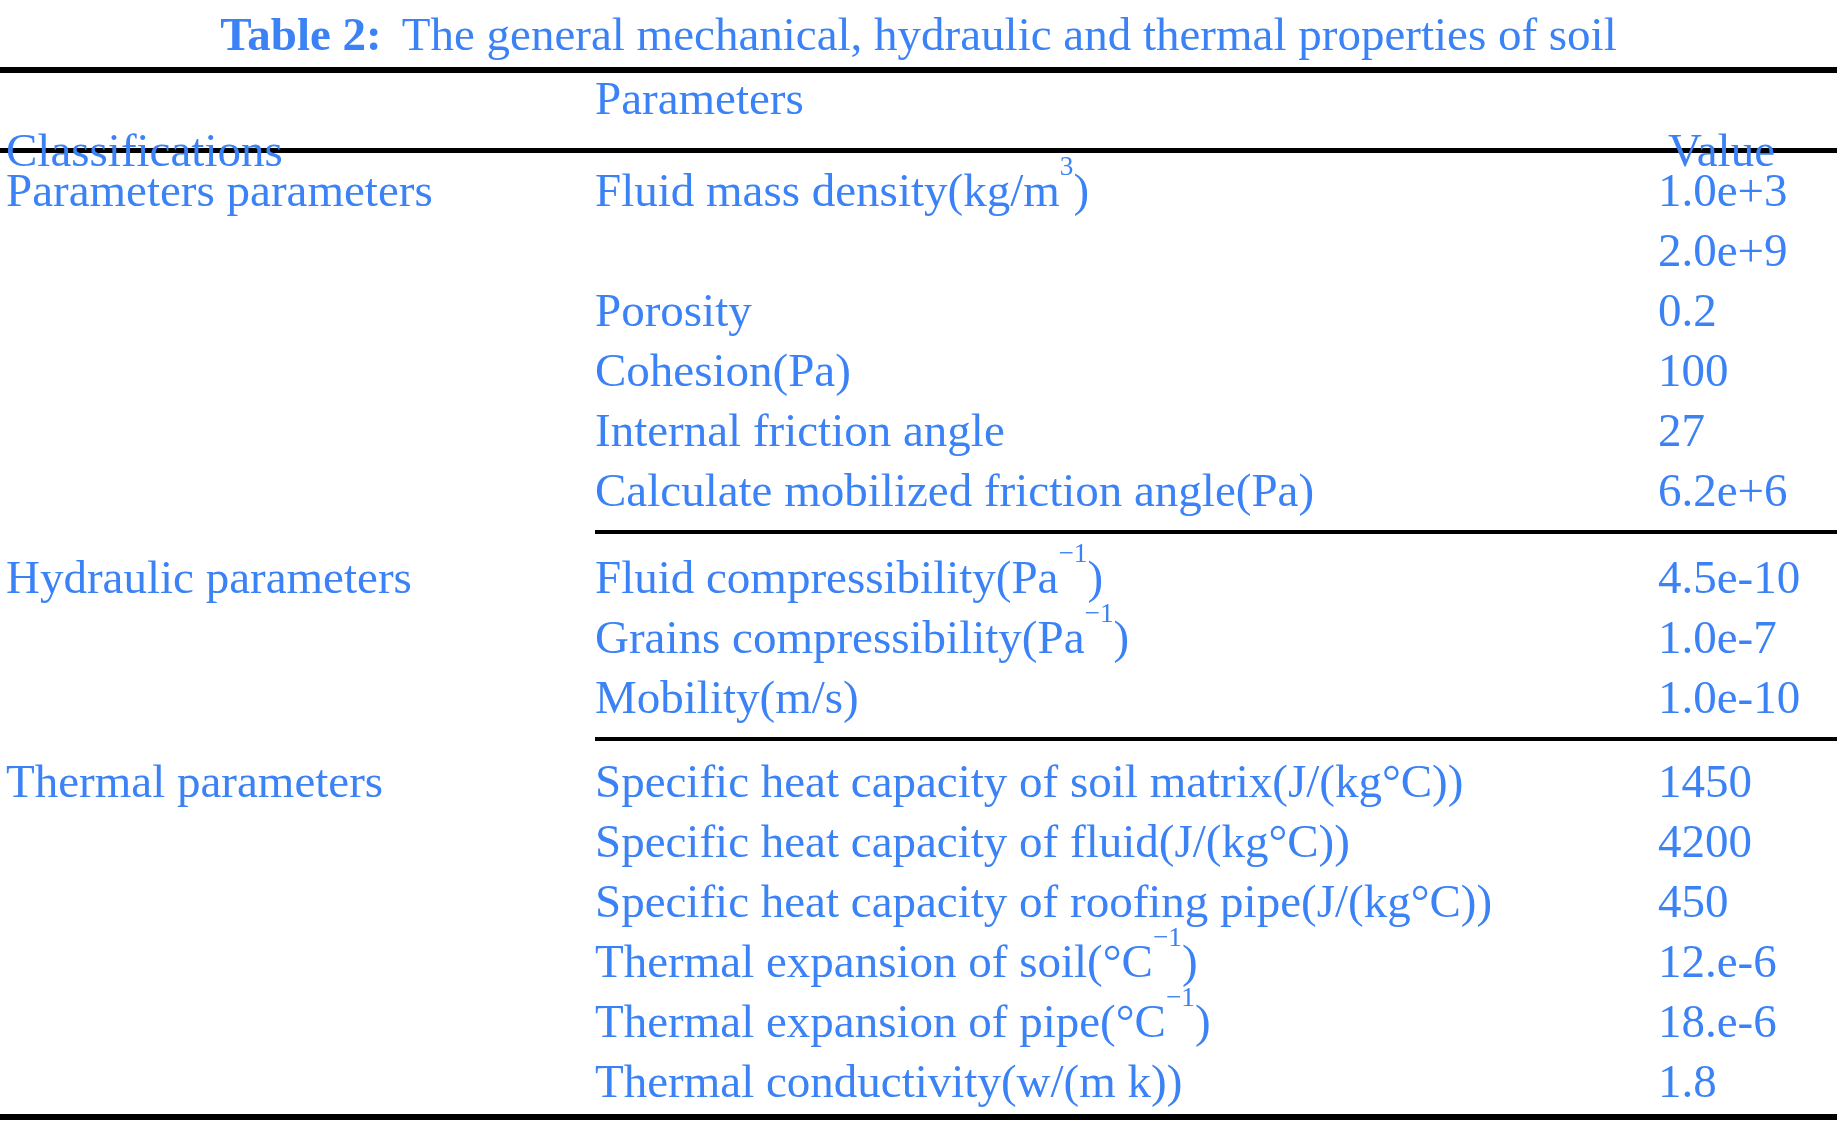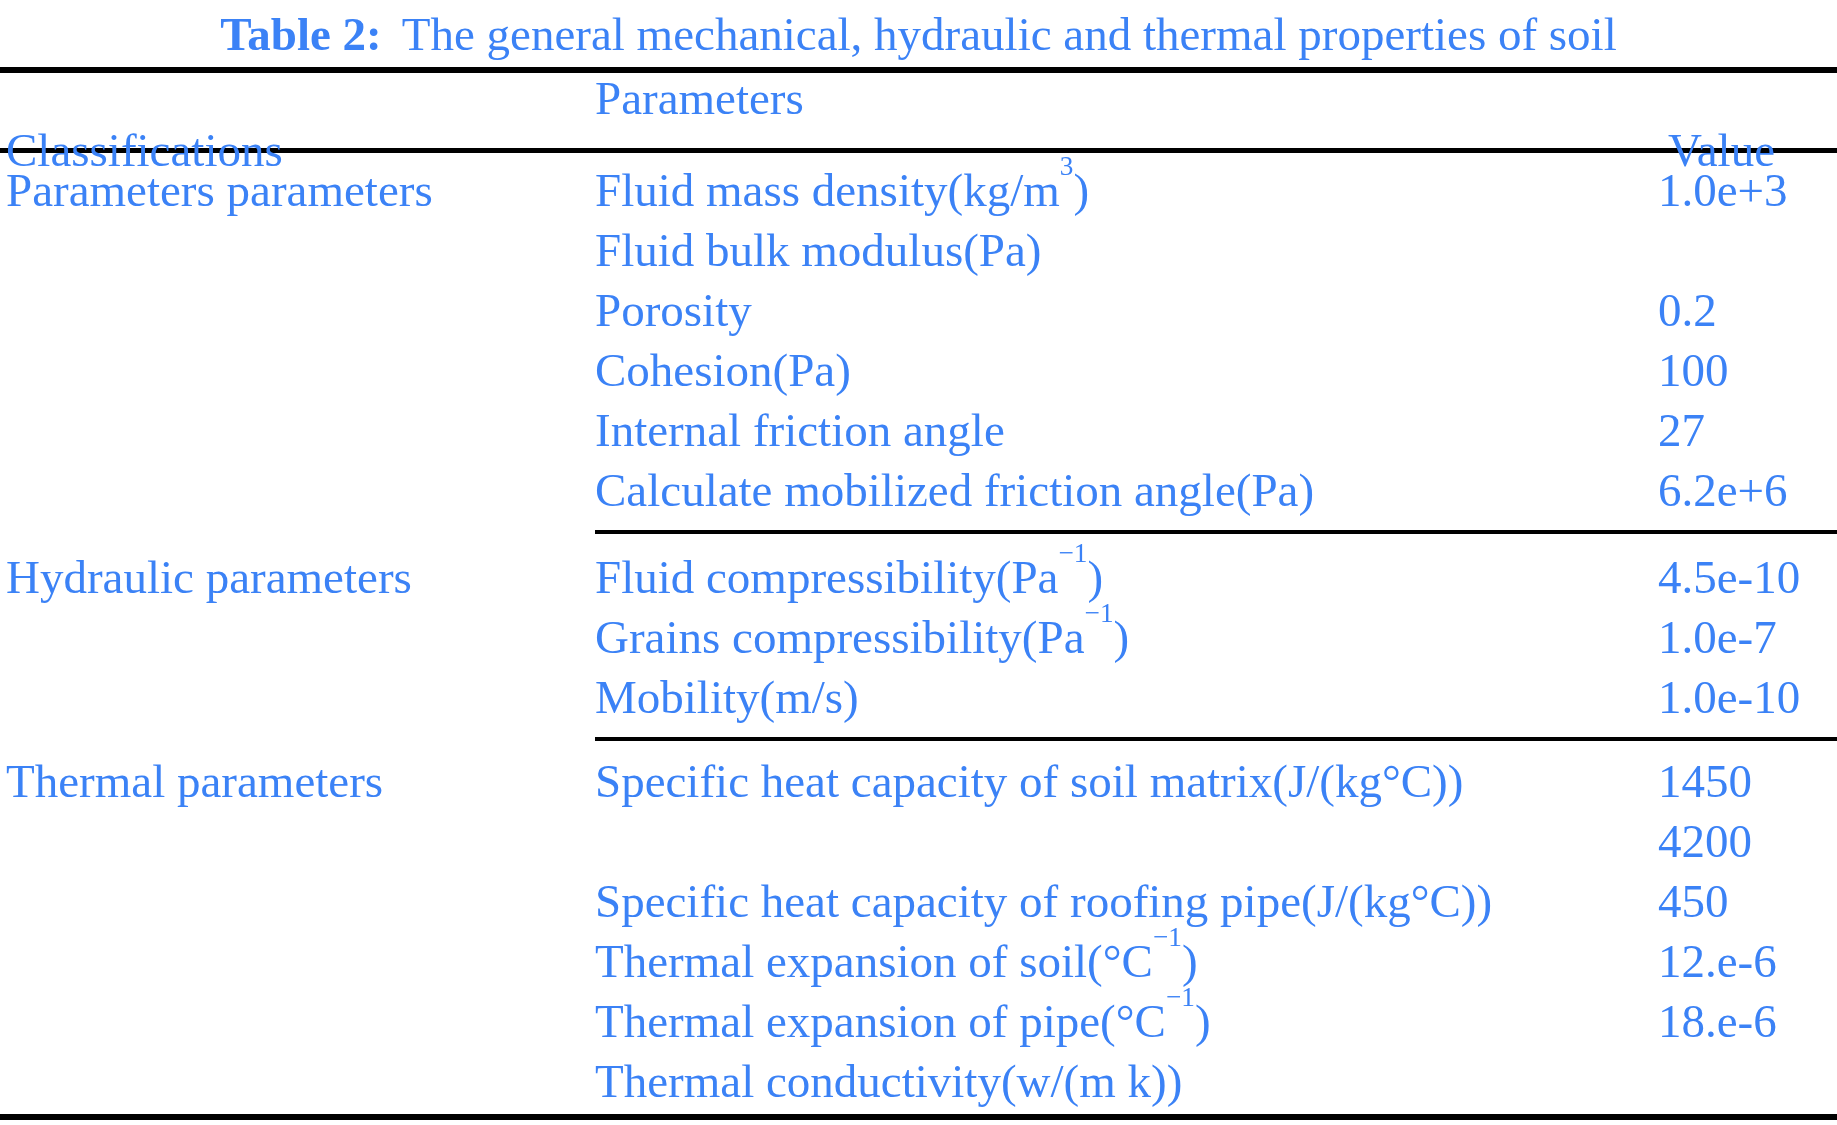--- a/index.html
+++ b/index.html
@@ -66,21 +66,21 @@
     <div class="cell col3 header-cell">Value</div>
   </div>
 
   <div class="rule rule-header"></div>
 
   <div id="table-body">
       <div class="section sec0">
         <div class="cell col1 classification">Parameters parameters</div>
         <div class="cell col2 param" style="grid-row: 1;">Fluid mass density(kg/m<sup>3</sup>)</div>
         <div class="cell col3 value" style="grid-row: 1;">1.0e+3</div>
-        <div class="cell col2 param" style="grid-row: 2;">Fluid bulk modulus(Pa)</div>
+        <div class="cell col3 value" style="grid-row: 2;">2.0e+9</div>
         <div class="cell col2 param" style="grid-row: 3;">Porosity</div>
         <div class="cell col3 value" style="grid-row: 3;">0.2</div>
         <div class="cell col2 param" style="grid-row: 4;">Cohesion(Pa)</div>
         <div class="cell col3 value" style="grid-row: 4;">100</div>
         <div class="cell col2 param" style="grid-row: 5;">Internal friction angle</div>
         <div class="cell col3 value" style="grid-row: 5;">27</div>
         <div class="cell col2 param" style="grid-row: 6;">Calculate mobilized friction angle(Pa)</div>
         <div class="cell col3 value" style="grid-row: 6;">6.2e+6</div>
       </div>
       <div class="rule rule-partial"></div>
@@ -91,26 +91,28 @@
         <div class="cell col2 param" style="grid-row: 2;">Grains compressibility(Pa<sup>−1</sup>)</div>
         <div class="cell col3 value" style="grid-row: 2;">1.0e-7</div>
         <div class="cell col2 param" style="grid-row: 3;">Mobility(m/s)</div>
         <div class="cell col3 value" style="grid-row: 3;">1.0e-10</div>
       </div>
       <div class="rule rule-partial"></div>
       <div class="section sec2">
         <div class="cell col1 classification">Thermal parameters</div>
         <div class="cell col2 param" style="grid-row: 1;">Specific heat capacity of soil matrix(J/(kg°C))</div>
         <div class="cell col3 value" style="grid-row: 1;">1450</div>
+        <div class="cell col2 param" style="grid-row: 2;">Specific heat capacity of fluid(J/(kg°C))</div>
         <div class="cell col3 value" style="grid-row: 2;">4200</div>
         <div class="cell col2 param" style="grid-row: 3;">Specific heat capacity of roofing pipe(J/(kg°C))</div>
         <div class="cell col3 value" style="grid-row: 3;">450</div>
         <div class="cell col2 param" style="grid-row: 4;">Thermal expansion of soil(°C<sup>−1</sup>)</div>
         <div class="cell col3 value" style="grid-row: 4;">12.e-6</div>
         <div class="cell col2 param" style="grid-row: 5;">Thermal expansion of pipe(°C<sup>−1</sup>)</div>
         <div class="cell col3 value" style="grid-row: 5;">18.e-6</div>
         <div class="cell col2 param" style="grid-row: 6;">Thermal conductivity(w/(m k))</div>
+        <div class="cell col3 value" style="grid-row: 6;">1.8</div>
       </div>
     </div>
 
   <div class="rule rule-bottom"></div>
 
 </div>
 
 </body></html>

